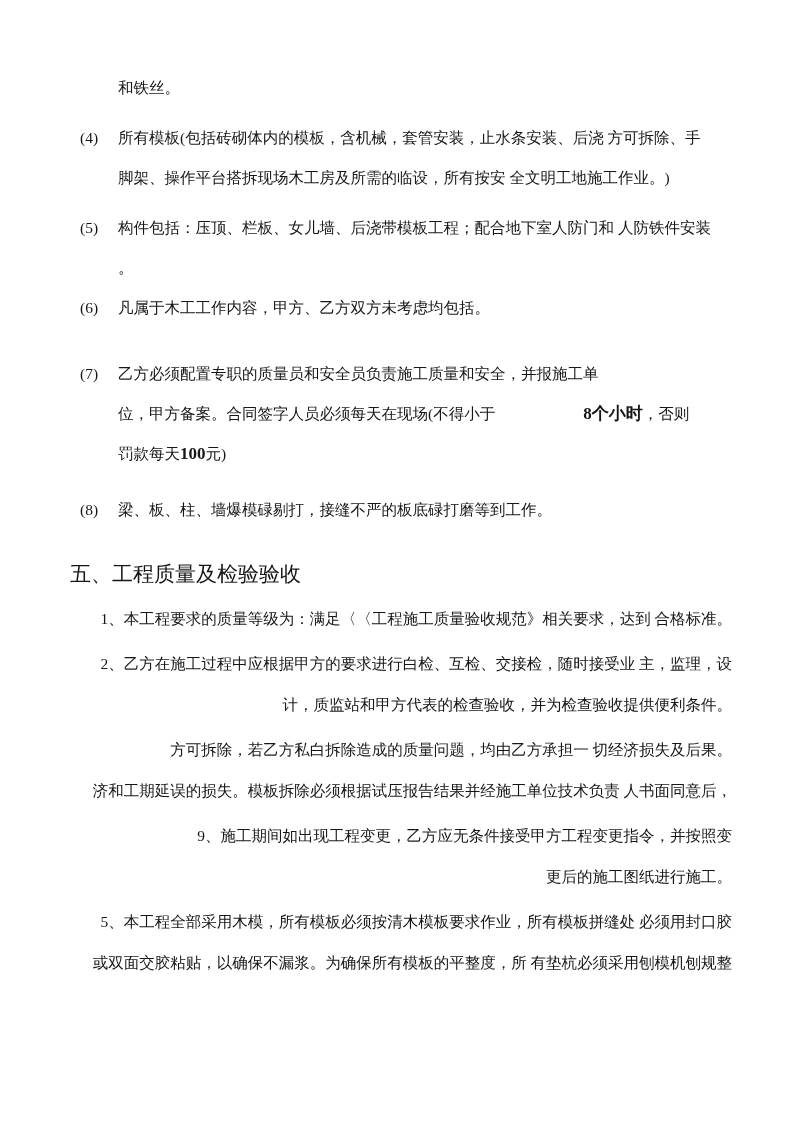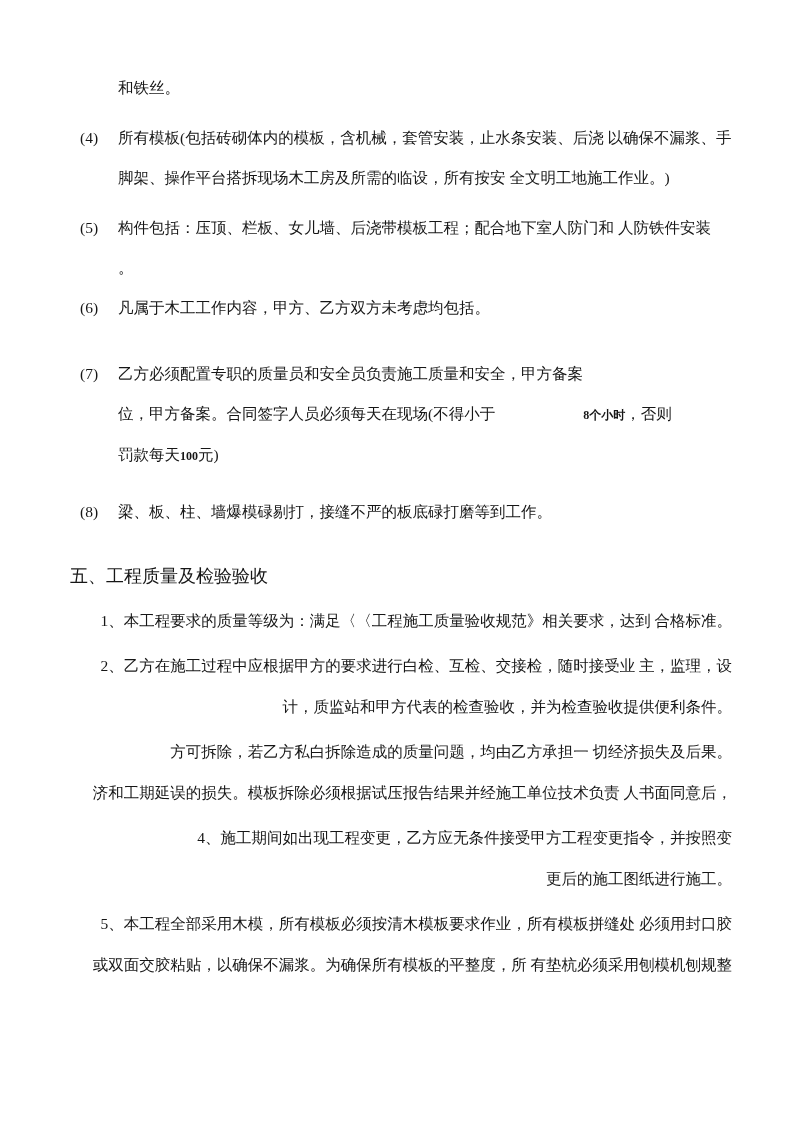--- a/index.html
+++ b/index.html
@@ -36,63 +36,63 @@
   .num-label {
     flex: none;
     width: 48px;
     padding-left: 10px;
     font-size: 15.5px;
     line-height: 40px;
   }
   .item-body { flex: 1 1 auto; }
   .section-title {
     margin-top: 24px;
-    font-size: 18px;
+    font-size: 21px;
     line-height: 40px;
   }
   .section-paragraphs .paragraph { margin-top: 4px; }
   .section-paragraphs .line { line-height: 41px; text-align: right; }
   .run { }
   .em {
-    font-size: 12px;
+    font-size: 17px;
     font-weight: 700;
   }
   .gap-left { margin-left: 88px; }
 </style>
 </head>
 <body>
 
 <div class="page">
   <div class="line cont-top">和铁丝。</div>
 
   <div class="num-list">
       <div class="num-item">
         <span class="num-label">(4)</span>
         <div class="item-body">
-          <div class="line"><span class="run">所有模板(包括砖砌体内的模板，含机械，套管安装，止水条安装、后浇 以确保不漏浆、手</span></div>
+          <div class="line"><span class="run">所有模板(包括砖砌体内的模板，含机械，套管安装，止水条安装、后浇 方可拆除、手</span></div>
           <div class="line"><span class="run">脚架、操作平台搭拆现场木工房及所需的临设，所有按安 全文明工地施工作业。)</span></div>
         </div>
       </div>
       <div class="num-item">
         <span class="num-label">(5)</span>
         <div class="item-body">
           <div class="line"><span class="run">构件包括：压顶、栏板、女儿墙、后浇带模板工程；配合地下室人防门和 人防铁件安装</span></div>
           <div class="line"><span class="run">。</span></div>
         </div>
       </div>
       <div class="num-item">
         <span class="num-label">(6)</span>
         <div class="item-body">
           <div class="line"><span class="run">凡属于木工工作内容，甲方、乙方双方未考虑均包括。</span></div>
         </div>
       </div>
       <div class="num-item">
         <span class="num-label">(7)</span>
         <div class="item-body">
-          <div class="line"><span class="run">乙方必须配置专职的质量员和安全员负责施工质量和安全，甲方备案</span></div>
+          <div class="line"><span class="run">乙方必须配置专职的质量员和安全员负责施工质量和安全，并报施工单</span></div>
           <div class="line"><span class="run">位，甲方备案。合同签字人员必须每天在现场(不得小于</span><span class="run em gap-left">8个小时</span><span class="run">，否则</span></div>
           <div class="line"><span class="run">罚款每天</span><span class="run em">100</span><span class="run">元)</span></div>
         </div>
       </div>
       <div class="num-item">
         <span class="num-label">(8)</span>
         <div class="item-body">
           <div class="line"><span class="run">梁、板、柱、墙爆模碌剔打，接缝不严的板底碌打磨等到工作。</span></div>
         </div>
       </div>
@@ -106,21 +106,21 @@
       </div>
       <div class="paragraph">
         <div class="line"><span class="run">2、乙方在施工过程中应根据甲方的要求进行白检、互检、交接检，随时接受业 主，监理，设</span></div>
         <div class="line"><span class="run">计，质监站和甲方代表的检查验收，并为检查验收提供便利条件。</span></div>
       </div>
       <div class="paragraph">
         <div class="line"><span class="run">方可拆除，若乙方私白拆除造成的质量问题，均由乙方承担一 切经济损失及后果。</span></div>
         <div class="line"><span class="run">济和工期延误的损失。模板拆除必须根据试压报告结果并经施工单位技术负责 人书面同意后，</span></div>
       </div>
       <div class="paragraph">
-        <div class="line"><span class="run">4、施工期间如出现工程变更，乙方应无条件接受甲方工程变更指令，并按照变</span></div>
+        <div class="line"><span class="run">9、施工期间如出现工程变更，乙方应无条件接受甲方工程变更指令，并按照变</span></div>
         <div class="line"><span class="run">更后的施工图纸进行施工。</span></div>
       </div>
       <div class="paragraph">
         <div class="line"><span class="run">5、本工程全部采用木模，所有模板必须按清木模板要求作业，所有模板拼缝处 必须用封口胶</span></div>
         <div class="line"><span class="run">或双面交胶粘贴，以确保不漏浆。为确保所有模板的平整度，所 有垫杭必须采用刨模机刨规整</span></div>
       </div>
     </div>
 </div>
 
 </body></html>

